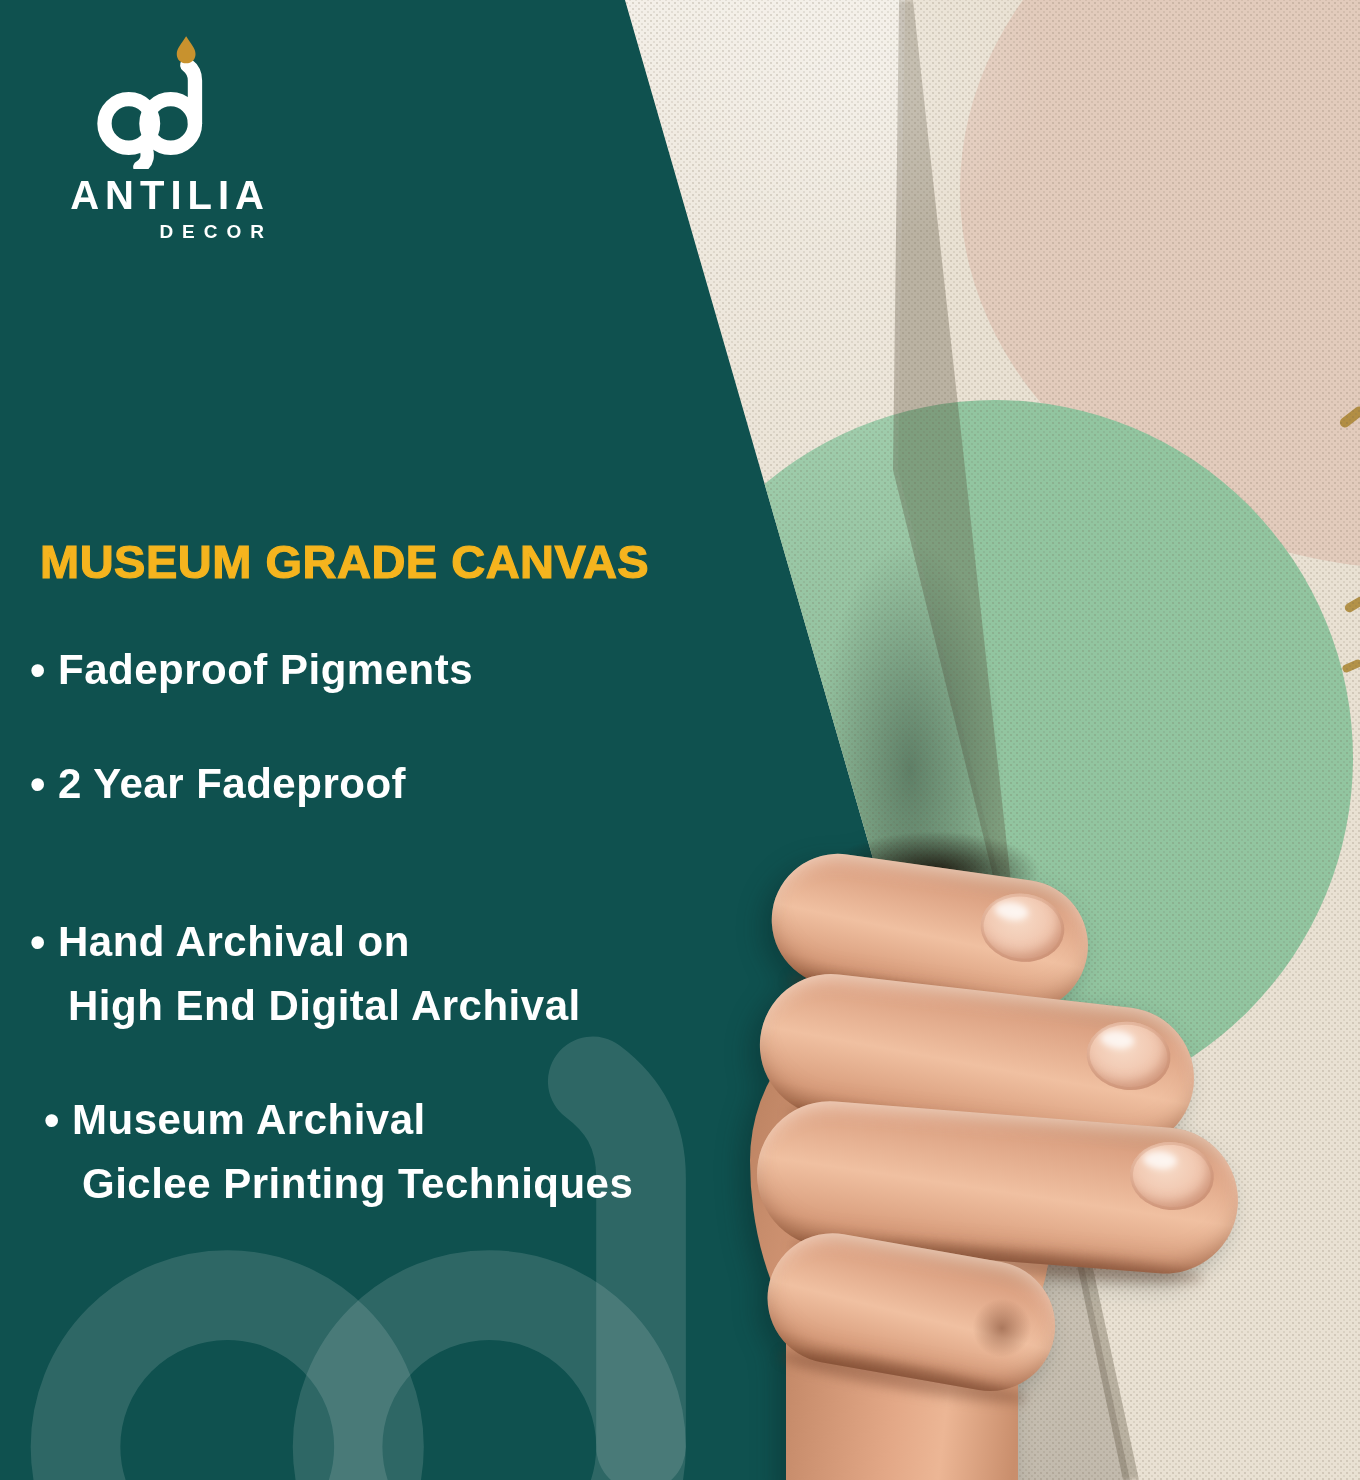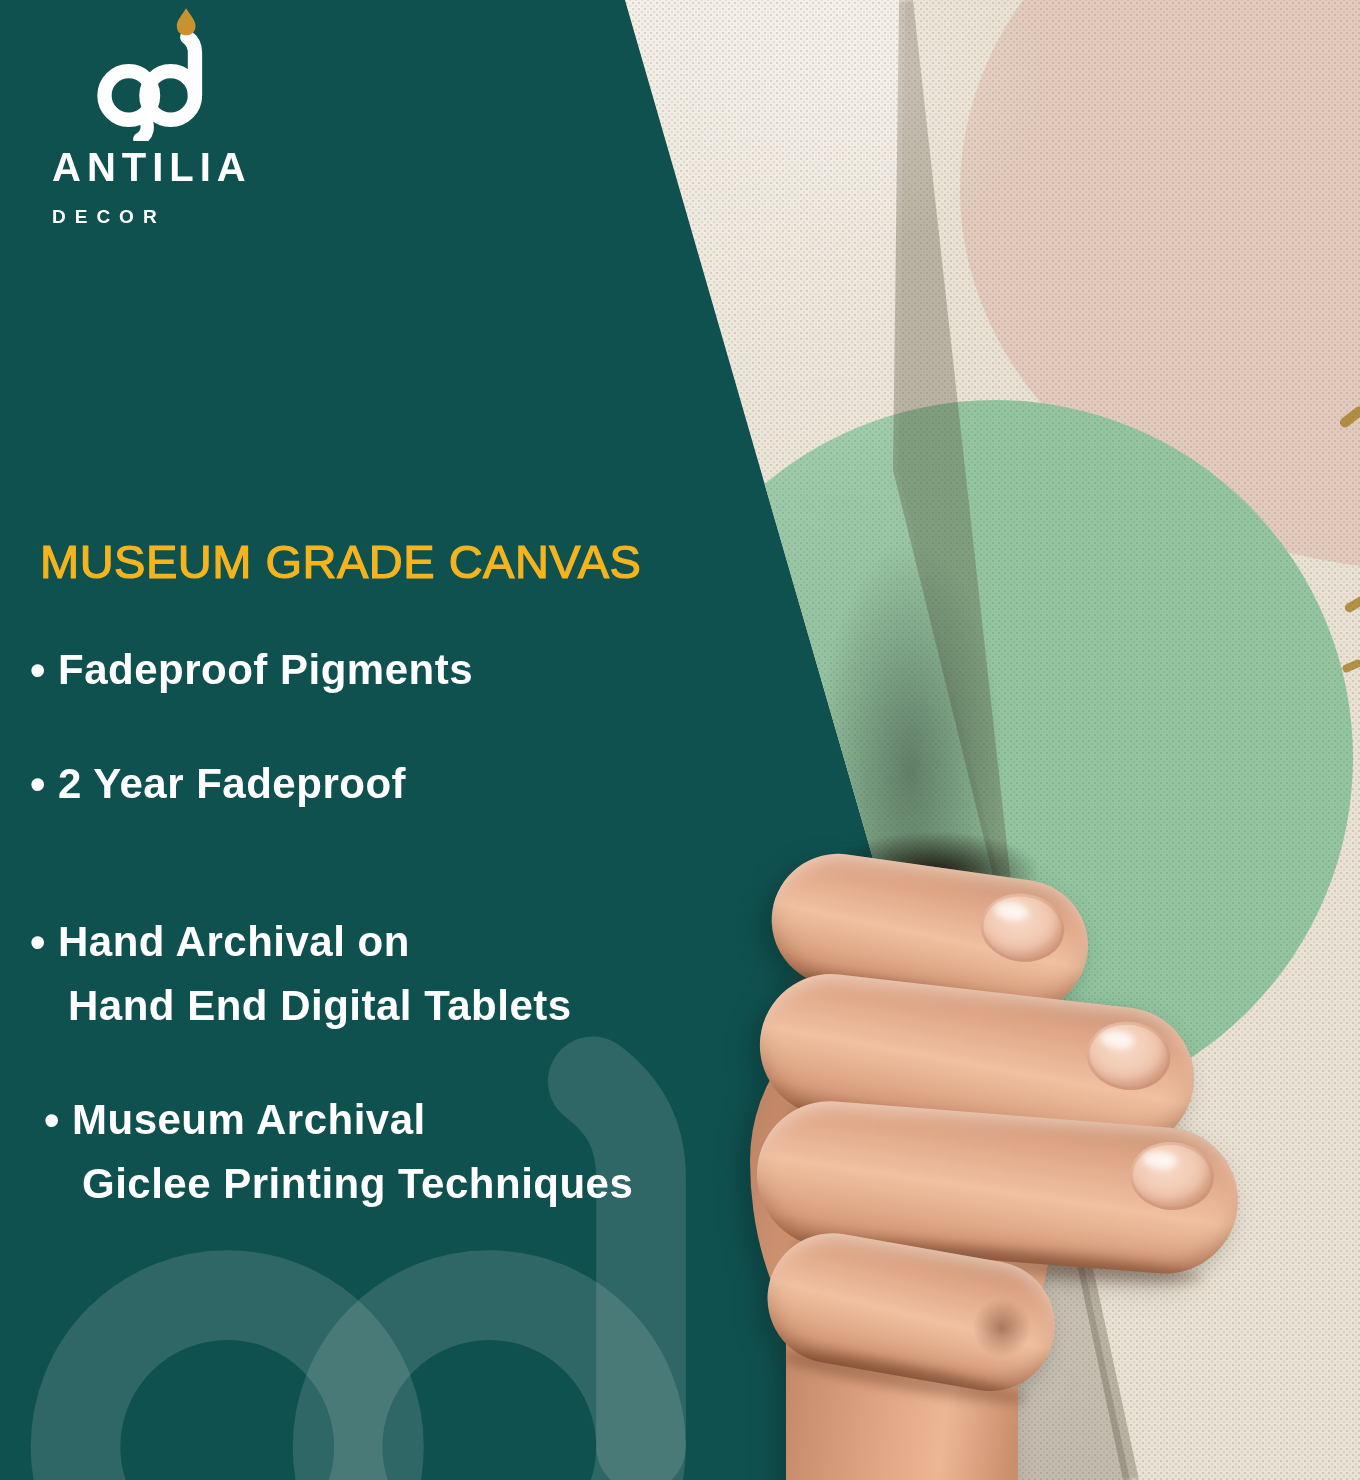--- a/index.html
+++ b/index.html
@@ -62,27 +62,27 @@
   .f4{left:768px;top:1228px;width:290px;height:130px;transform:rotate(10deg);}
   .nail{position:absolute;right:26px;top:14px;width:84px;height:68px;border-radius:50%;
     background:radial-gradient(ellipse at 42% 36%,#f7dbc8 0%,#f0c5ad 55%,#dca489 100%);
     box-shadow:inset 0 0 0 3px rgba(200,140,108,.30), inset -6px -8px 12px rgba(175,105,75,.40);}
   .nail::after{content:"";position:absolute;left:12px;top:10px;width:34px;height:18px;border-radius:50%;
     background:rgba(255,255,255,.75);filter:blur(3px);}
   .tip-shade{position:absolute;right:14px;top:26px;width:78px;height:78px;border-radius:50%;
     background:radial-gradient(closest-side,rgba(118,66,42,.55),rgba(118,66,42,0) 75%);}
 
   
-  .brand{position:absolute;left:52px;top:8px;width:212px;z-index:4;text-align:left;color:var(--text-white,#FFFFFF);}
+  .brand{position:absolute;left:52px;top:36px;width:212px;z-index:4;text-align:right;color:var(--text-white,#FFFFFF);}
   .logo{width:160px;height:133px;display:block;margin:0 auto;color:#fff;}
   .brand-name{margin-top:4px;font-size:40px;font-weight:bold;letter-spacing:6px;margin-right:-6px;}
-  .brand-sub{margin-top:16px;font-size:19px;font-weight:bold;letter-spacing:9px;margin-right:-9px;}
+  .brand-sub{margin-top:3px;font-size:19px;font-weight:bold;letter-spacing:9px;margin-right:-9px;}
 
   .headline{position:absolute;left:40px;top:534px;z-index:4;margin:0;
-    color:var(--headline-gold,#F5B41E);font-size:47px;font-weight:400;letter-spacing:.5px;
+    color:var(--headline-gold,#F5B41E);font-size:47px;font-weight:700;letter-spacing:.5px;
     -webkit-text-stroke:1.2px currentColor;}
 
   .feature{position:absolute;display:flex;z-index:4;left:30px;color:var(--text-white,#FFFFFF);
     font-size:42px;font-weight:700;line-height:64px;letter-spacing:.5px;}
   .feature .bullet{width:28px;font-size:44px;}
   .feature .l2{padding-left:10px;}
   .pos1{top:638px;}
   .pos2{top:752px;}
   .pos3{top:910px;}
   .pos4{top:1088px;left:44px;}
@@ -160,21 +160,21 @@
   <div class="feature pos2">
     <span class="bullet">•</span>
     <div class="lines">
       <div>2 Year Fadeproof</div>
     </div>
   </div>
   <div class="feature pos3">
     <span class="bullet">•</span>
     <div class="lines">
       <div>Hand Archival on</div>
-      <div class="l2">Hand End Digital Tablets</div>
+      <div class="l2">High End Digital Archival</div>
     </div>
   </div>
   <div class="feature pos4">
     <span class="bullet">•</span>
     <div class="lines">
       <div>Museum Archival</div>
       <div class="l2">Giclee Printing Techniques</div>
     </div>
   </div>
 

